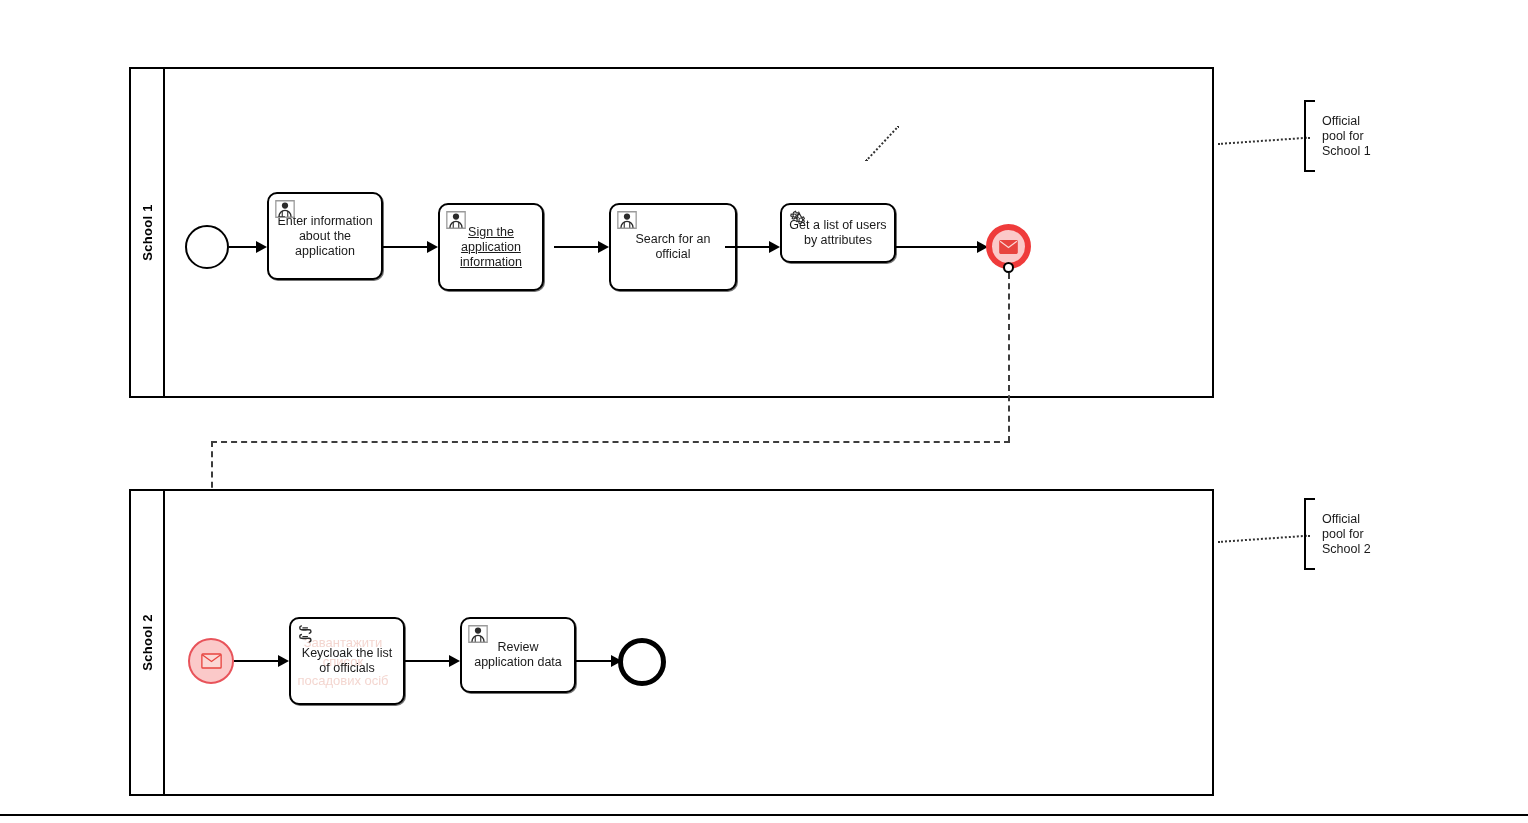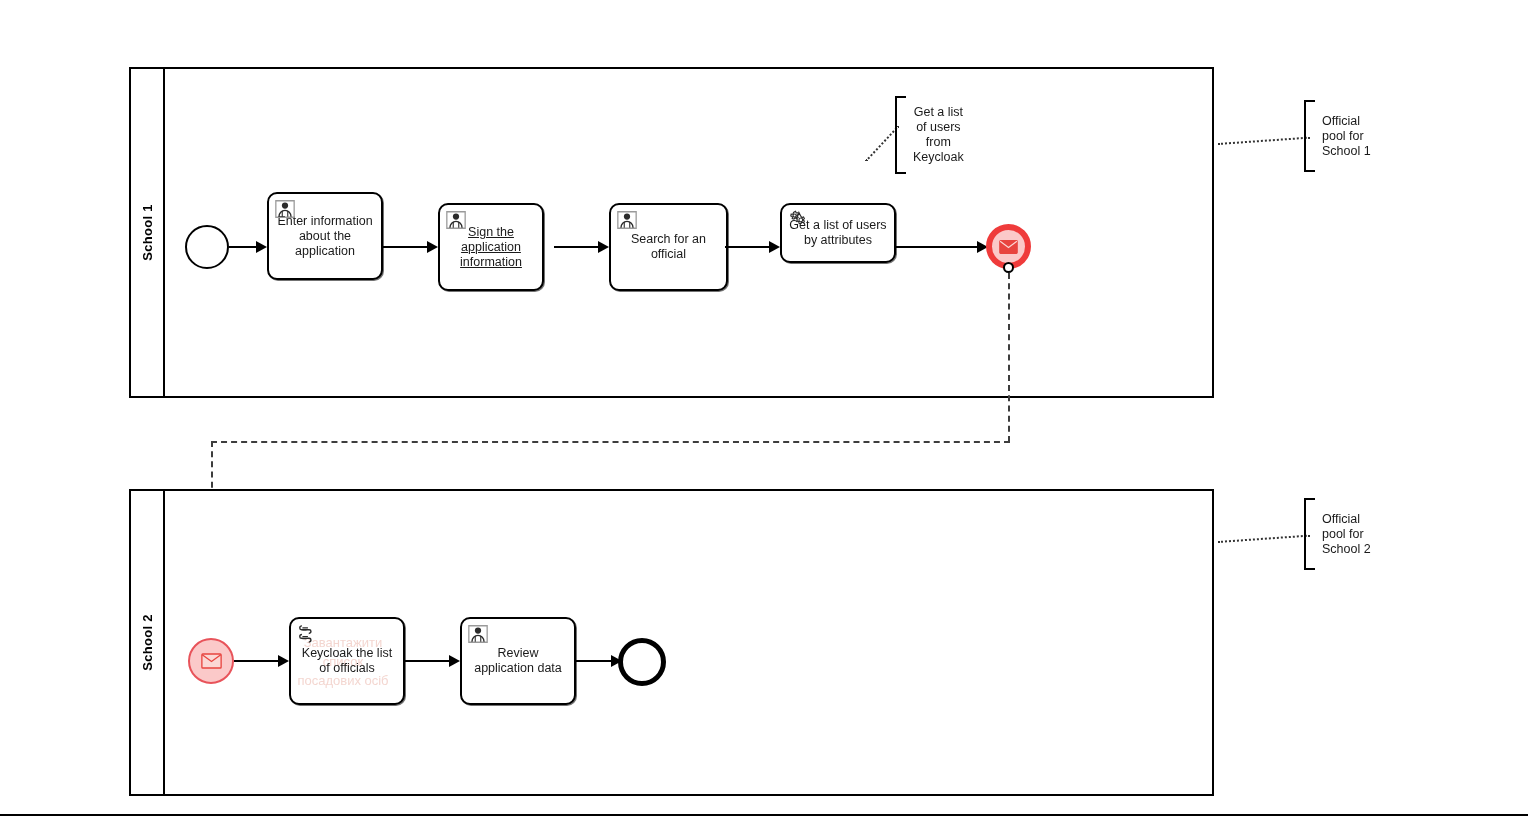--- a/index.html
+++ b/index.html
@@ -261,21 +261,21 @@
       </svg>
     </span>
     <span class="task-label">Sign the
 application
 information</span>
   </div>
 
   <div class="seq-line" style="left:554px; top:246px; width:45px;"></div>
   <div class="seq-arrow" style="left:598px; top:241px;"></div>
 
-  <div class="task" style="left:609px; top:203px; width:119px; height:88px;">
+  <div class="task" style="left:609px; top:203px; width:128px; height:88px;">
     <span class="task-icon">
       <svg viewBox="0 0 24 24" width="22" height="22">
         <path d="M2 3h20v18H2z" fill="none" stroke="#9a9a9a" stroke-width="1.4"></path>
         <circle cx="12" cy="8.3" r="3.4" fill="#2b2b2b"></circle>
         <path d="M5.4 20.5c0-4.1 2.9-7 6.6-7s6.6 2.9 6.6 7" fill="none" stroke="#2b2b2b" stroke-width="1.5"></path>
         <path d="M9 14.3v6.2M15 14.3v6.2" stroke="#2b2b2b" stroke-width="1.2"></path>
       </svg>
     </span>
     <span class="task-label">Search for an
 official</span>
@@ -294,27 +294,20 @@
           <circle cx="15.6" cy="12.3" r="2.1"></circle>
         </g>
       </svg>
     </span>
     <span class="task-label">Get a list of users
 by attributes</span>
   </div>
 
   <div class="dotted-leader" style="left:866px; top:160px; width:48px; transform: rotate(-47deg); transform-origin: left center;"></div>
 
-  <div class="annotation" style="left:895px; top:96px; height:78px;">
-    <div class="annotation-bracket"></div>
-    <div class="annotation-text centered">Get a list
-of users
-from
-Keycloak</div>
-  </div>
 
   <div class="seq-line" style="left:896px; top:246px; width:82px;"></div>
   <div class="seq-arrow" style="left:977px; top:241px;"></div>
 
   <div class="event event-msg-end" style="left:986px; top:224px; width:45px; height:45px;">
     <svg viewBox="0 0 24 18" width="19" height="14">
       <rect x="0.8" y="0.8" width="22.4" height="16.4" rx="1" fill="#e8443f" stroke="#e8443f" stroke-width="1.4"></rect>
       <path d="M1.2 1.6L12 9.6 22.8 1.6" fill="none" stroke="#fbd7d5" stroke-width="1.5"></path>
     </svg>
   </div>
@@ -352,21 +345,21 @@
     <span class="ghost-text">Завантажити
 список
 посадових осіб</span>
     <span class="task-label">Keycloak the list
 of officials</span>
   </div>
 
   <div class="seq-line" style="left:405px; top:660px; width:45px;"></div>
   <div class="seq-arrow" style="left:449px; top:655px;"></div>
 
-  <div class="task" style="left:460px; top:617px; width:116px; height:88px;">
+  <div class="task" style="left:460px; top:617px; width:116px; height:76px;">
     <span class="task-icon">
       <svg viewBox="0 0 24 24" width="22" height="22">
         <path d="M2 3h20v18H2z" fill="none" stroke="#9a9a9a" stroke-width="1.4"></path>
         <circle cx="12" cy="8.3" r="3.4" fill="#2b2b2b"></circle>
         <path d="M5.4 20.5c0-4.1 2.9-7 6.6-7s6.6 2.9 6.6 7" fill="none" stroke="#2b2b2b" stroke-width="1.5"></path>
         <path d="M9 14.3v6.2M15 14.3v6.2" stroke="#2b2b2b" stroke-width="1.2"></path>
       </svg>
     </span>
     <span class="task-label">Review
 application data</span>

